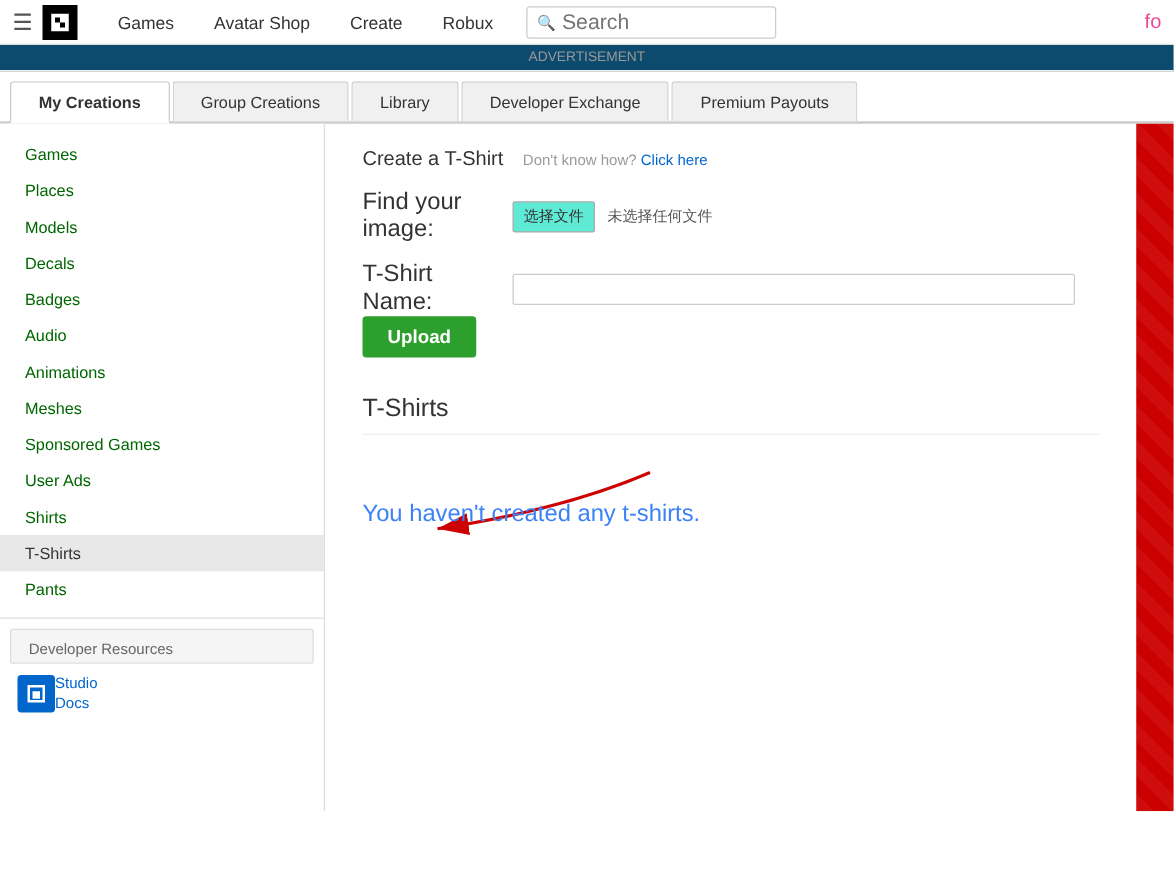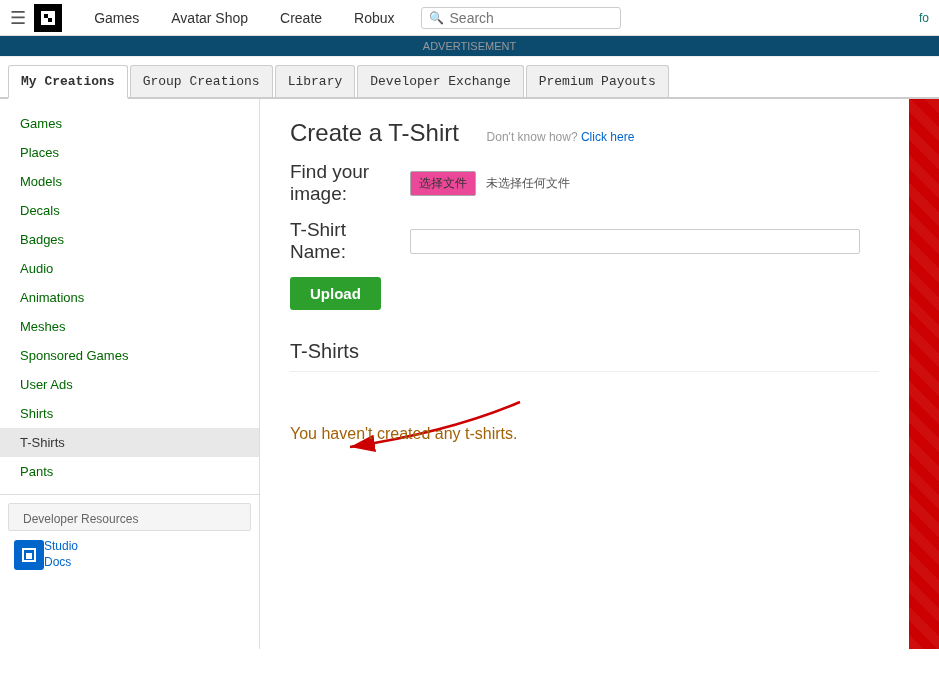--- a/index.html
+++ b/index.html
@@ -34,53 +34,52 @@
     .search-box {
       margin-left: 10px;
       display: flex; align-items: center;
       border: 1px solid #ccc;
       border-radius: 3px;
       padding: 2px 8px;
       width: 200px;
       background: #fff;
     }
     .search-box input {
-      border: none; outline: none; font-size: 14px; width: 100%;
+      border: none; outline: none; font-size: 17px; width: 100%;
     }
     .search-icon { color: #999; margin-right: 5px; font-size: 12px; }
-    .nav-right { margin-left: auto; font-size: 12px; color: #0f766e; cursor: pointer; }
+    .nav-right { margin-left: auto; font-size: 16px; color: #ec4899; cursor: pointer; }
 
     
     .ad-bar {
       background: #0c4a6e;
       text-align: center;
       font-size: 11px;
       color: #999;
       padding: 4px;
       border-bottom: 1px solid #eee;
     }
 
     
     .tabs-container {
       display: flex;
       border-bottom: 2px solid #ccc;
       margin-top: 8px;
       padding-left: 8px;
     }
     .tab {
-      padding: 8px 12px;
+      padding: 8px 22px;
       border: 1px solid #ccc;
       border-bottom: none;
       cursor: pointer;
       font-size: 13px;
       background: #f0f0f0;
       color: #333;
       margin-right: 2px;
       border-radius: 3px 3px 0 0;
-      font-family: Liberation Mono, monospace;
     }
     .tab.active {
       background: #fff;
       border-bottom: 2px solid #fff;
       margin-bottom: -2px;
       font-weight: bold;
     }
 
     
     .main-container { display: flex; min-height: 550px; }
@@ -150,46 +149,46 @@
         45deg,
         rgba(255,255,255,0.05),
         rgba(255,255,255,0.05) 10px,
         transparent 10px,
         transparent 20px
       );
     }
 
     
     .create-section h1 {
-      font-size: 24px;
+      font-size: 16px;
       color: #333;
       font-weight: normal;
       display: inline;
     }
     .help-text {
       font-size: 12px;
       color: #999;
-      margin-left: 24px;
+      margin-left: 12px;
     }
     .help-link { color: #0066cc; cursor: pointer; }
 
     .form-row {
       display: flex;
       align-items: center;
       margin-top: 14px;
       gap: 10px;
     }
     .form-label {
       font-size: 19px;
       color: #333;
       width: 110px;
       text-align: left;
     }
     .file-btn {
-      background: #ec4899;
+      background: #5eead4;
       border: 1px solid #aaa;
       border-radius: 2px;
       padding: 3px 8px;
       font-size: 12px;
       cursor: pointer;
       color: #333;
     }
     .file-text {
       font-size: 12px;
       color: #555;
@@ -202,39 +201,39 @@
       width: 450px;
     }
     .upload-btn {
       background: #2d9f2d;
       color: #fff;
       border: none;
       border-radius: 3px;
       padding: 8px 20px;
       font-size: 15px;
       cursor: pointer;
-      margin-top: 14px;
+      margin-top: 0;
       font-weight: bold;
     }
 
     
     .tshirts-section {
       margin-top: 30px;
     }
     .tshirts-section h2 {
       font-size: 20px;
       color: #333;
       font-weight: normal;
       margin-bottom: 20px;
       border-bottom: 1px solid #eee;
       padding-bottom: 8px;
     }
     .empty-text {
-      color: #a16207;
-      font-size: 16px;
+      color: #3b82f6;
+      font-size: 19px;
     }
 
     
     .arrow-container {
       position: relative;
       margin-top: 10px;
     }
 
     
     .section-divider {

